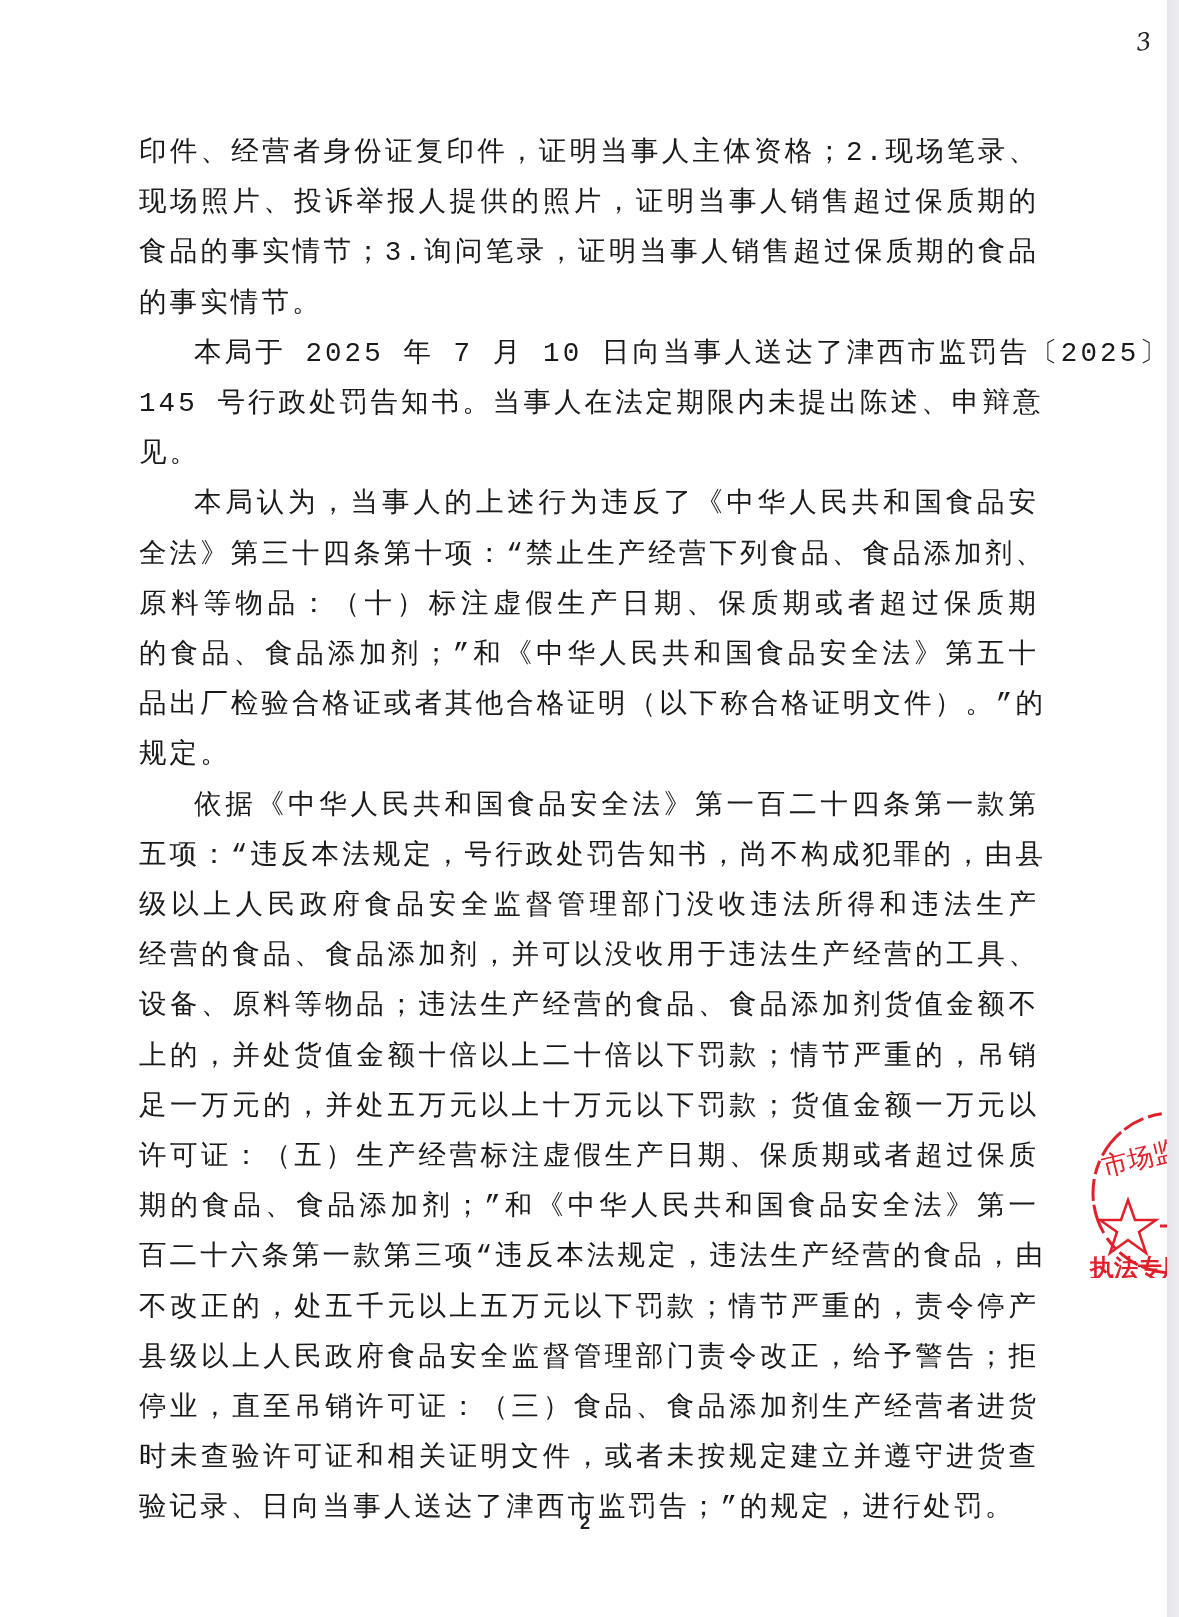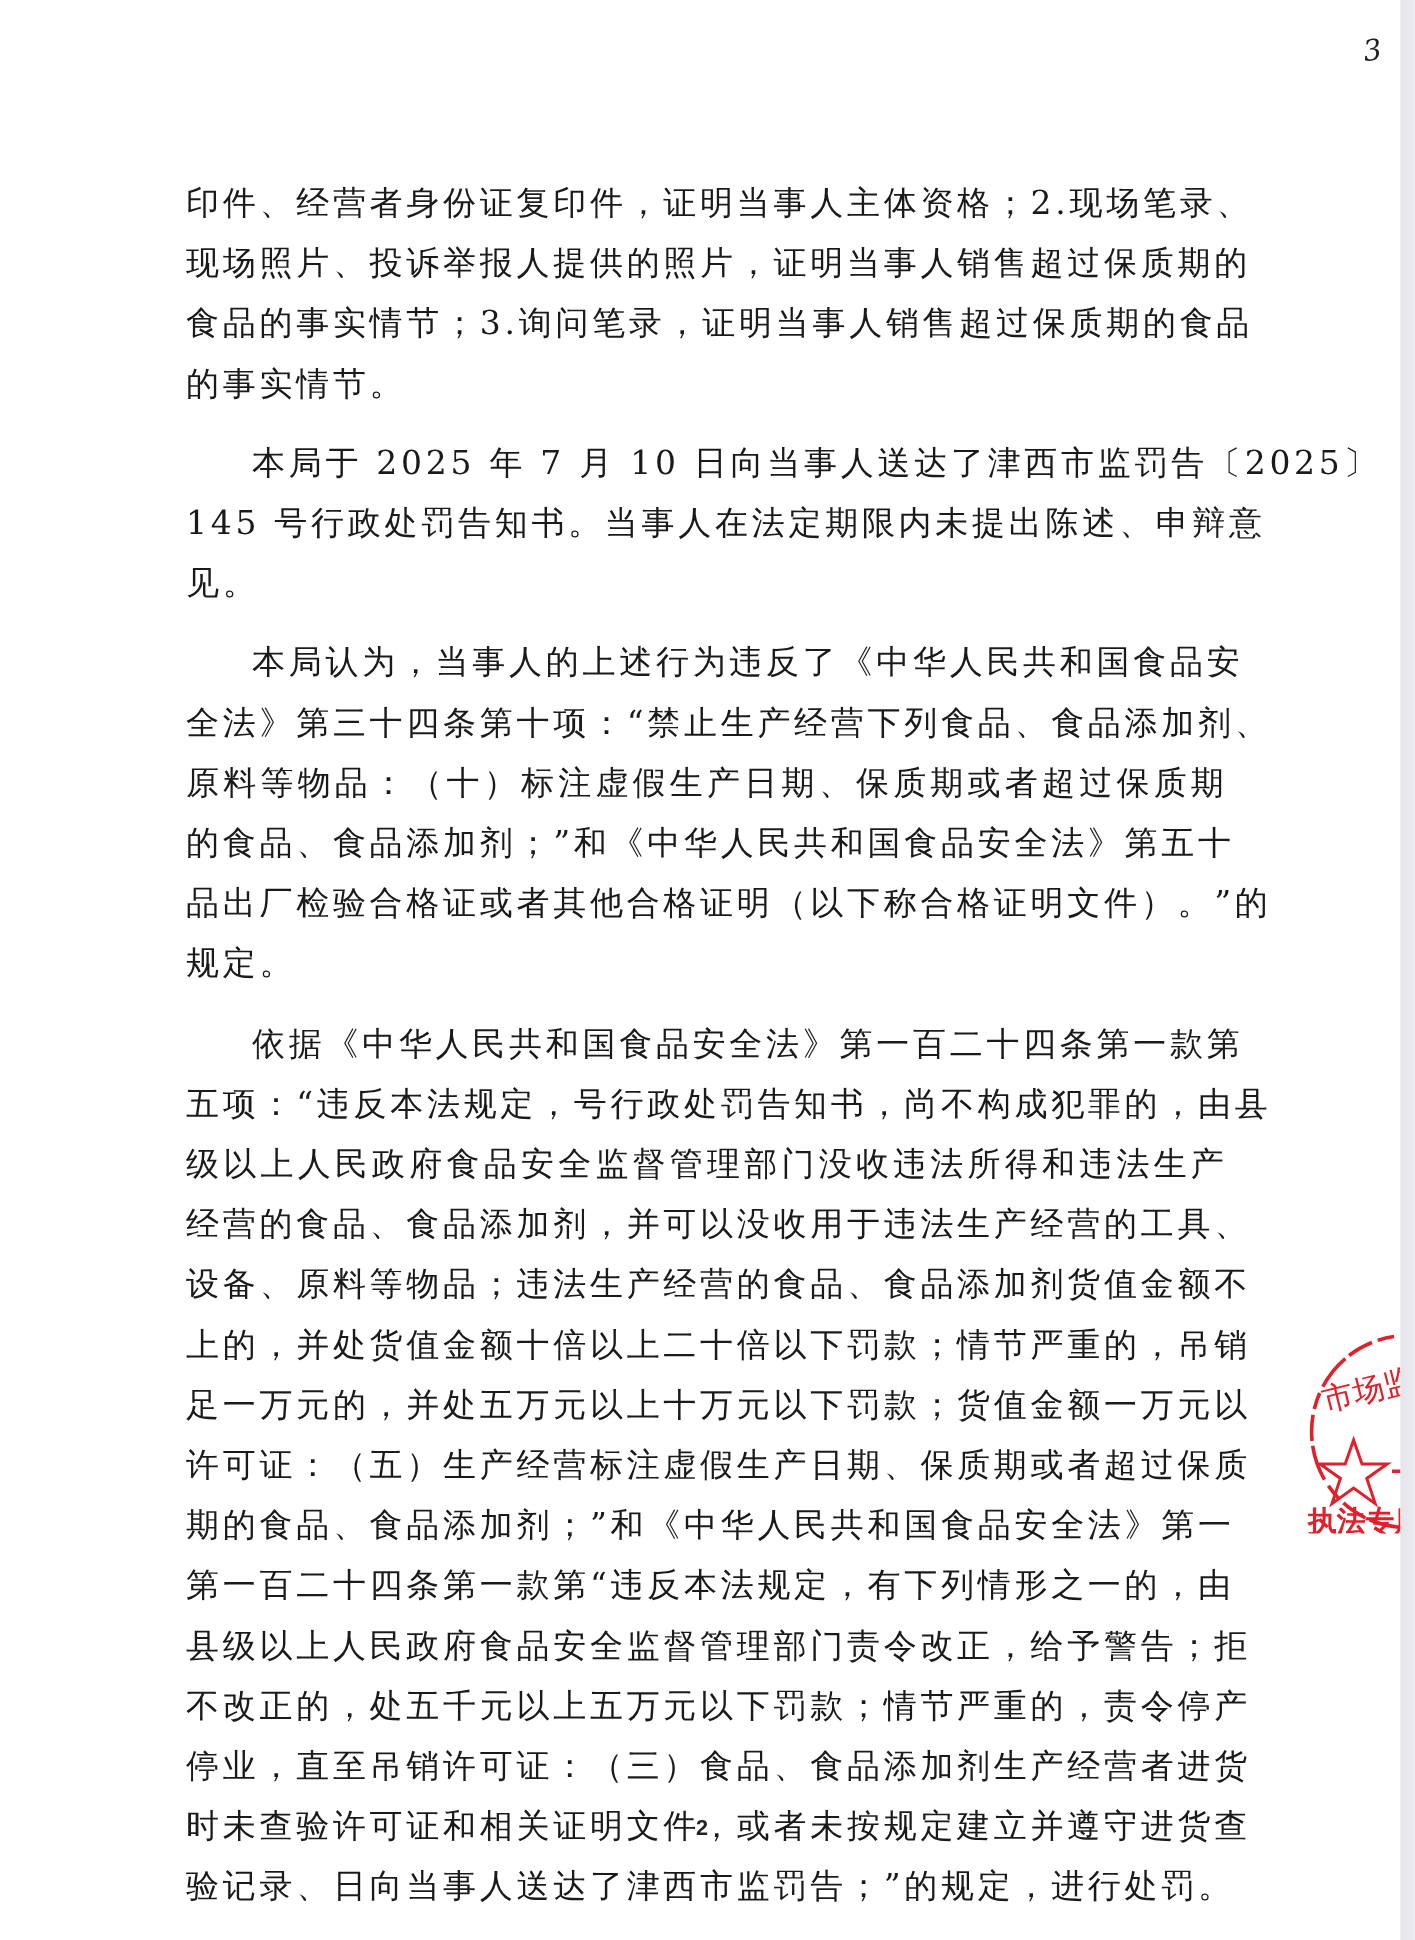--- a/index.html
+++ b/index.html
@@ -17,21 +17,21 @@
   .handwritten-page-no {
     position: absolute; left: 1136px; top: 28px; font-size: 24px;
     font-family: "DejaVu Serif", serif; font-style: italic; color: #222;
     transform: rotate(-8deg);
   }
   .body-text {
     position: absolute; left: 139px; top: 128px; width: 900px;
     font-size: 27.5px; line-height: 50.2px; letter-spacing: 3.1px;
     text-align: justify;
   }
-  .para { margin: 16px; }
+  .para { margin: 0; font-family: Liberation Mono, monospace; }
   .line { display: block; white-space: nowrap; text-align-last: justify; }
   .line.last { text-align-last: left; }
   .footer-page-no {
     position: absolute; left: 580px; top: 1513px; font-size: 18px; font-weight: bold;
     font-family: "Liberation Sans", sans-serif; color: #222;
   }
   .stamp-clip { position: absolute; left: 1060px; top: 1080px; width: 107px; height: 230px; overflow: hidden; }
 </style>
 </head>
 <body>
@@ -62,23 +62,23 @@
     <p class="para">
       <span class="line" style="padding-left:2em">依据《中华人民共和国食品安全法》第一百二十四条第一款第</span>
       <span class="line">五项：“违反本法规定，号行政处罚告知书，尚不构成犯罪的，由县</span>
       <span class="line">级以上人民政府食品安全监督管理部门没收违法所得和违法生产</span>
       <span class="line">经营的食品、食品添加剂，并可以没收用于违法生产经营的工具、</span>
       <span class="line">设备、原料等物品；违法生产经营的食品、食品添加剂货值金额不</span>
       <span class="line">上的，并处货值金额十倍以上二十倍以下罚款；情节严重的，吊销</span>
       <span class="line">足一万元的，并处五万元以上十万元以下罚款；货值金额一万元以</span>
       <span class="line">许可证：（五）生产经营标注虚假生产日期、保质期或者超过保质</span>
       <span class="line">期的食品、食品添加剂；”和《中华人民共和国食品安全法》第一</span>
-      <span class="line">第一百二十四条第一款第“违反本法规定，有下列情形之一的，由</span>
+      <span class="line">百二十六条第一款第三项“违反本法规定，违法生产经营的食品，由</span>
+      <span class="line">不改正的，处五千元以上五万元以下罚款；情节严重的，责令停产</span>
       <span class="line">县级以上人民政府食品安全监督管理部门责令改正，给予警告；拒</span>
-      <span class="line">不改正的，处五千元以上五万元以下罚款；情节严重的，责令停产</span>
       <span class="line">停业，直至吊销许可证：（三）食品、食品添加剂生产经营者进货</span>
       <span class="line">时未查验许可证和相关证明文件，或者未按规定建立并遵守进货查</span>
       <span class="line last">验记录、日向当事人送达了津西市监罚告；”的规定，进行处罚。</span>
     </p>
   </div>
 
   <div class="footer-page-no">2</div>
 
   <div class="stamp-clip">
     <svg style="position:absolute; left:28px; top:28px; width:170px; height:170px;" viewBox="0 0 170 170">

